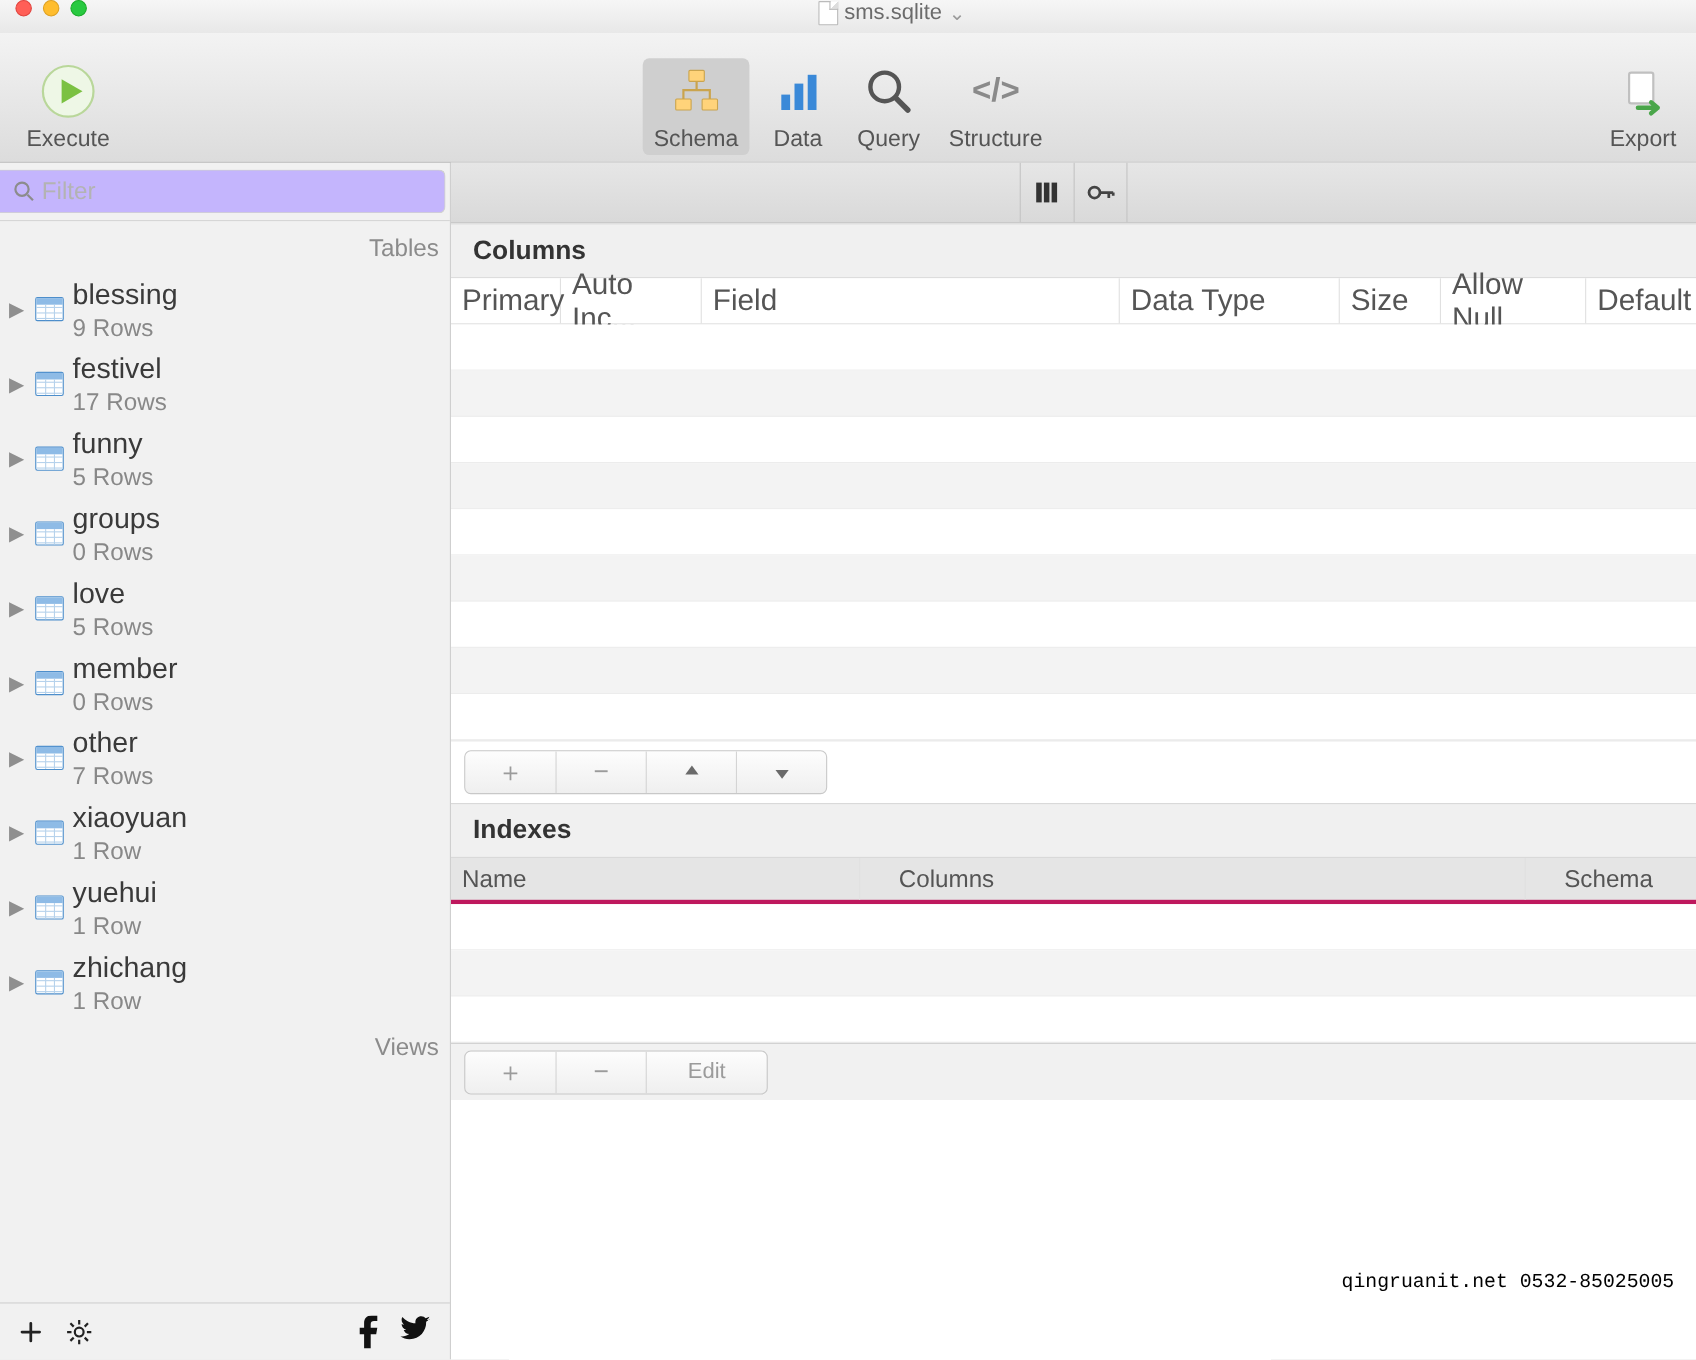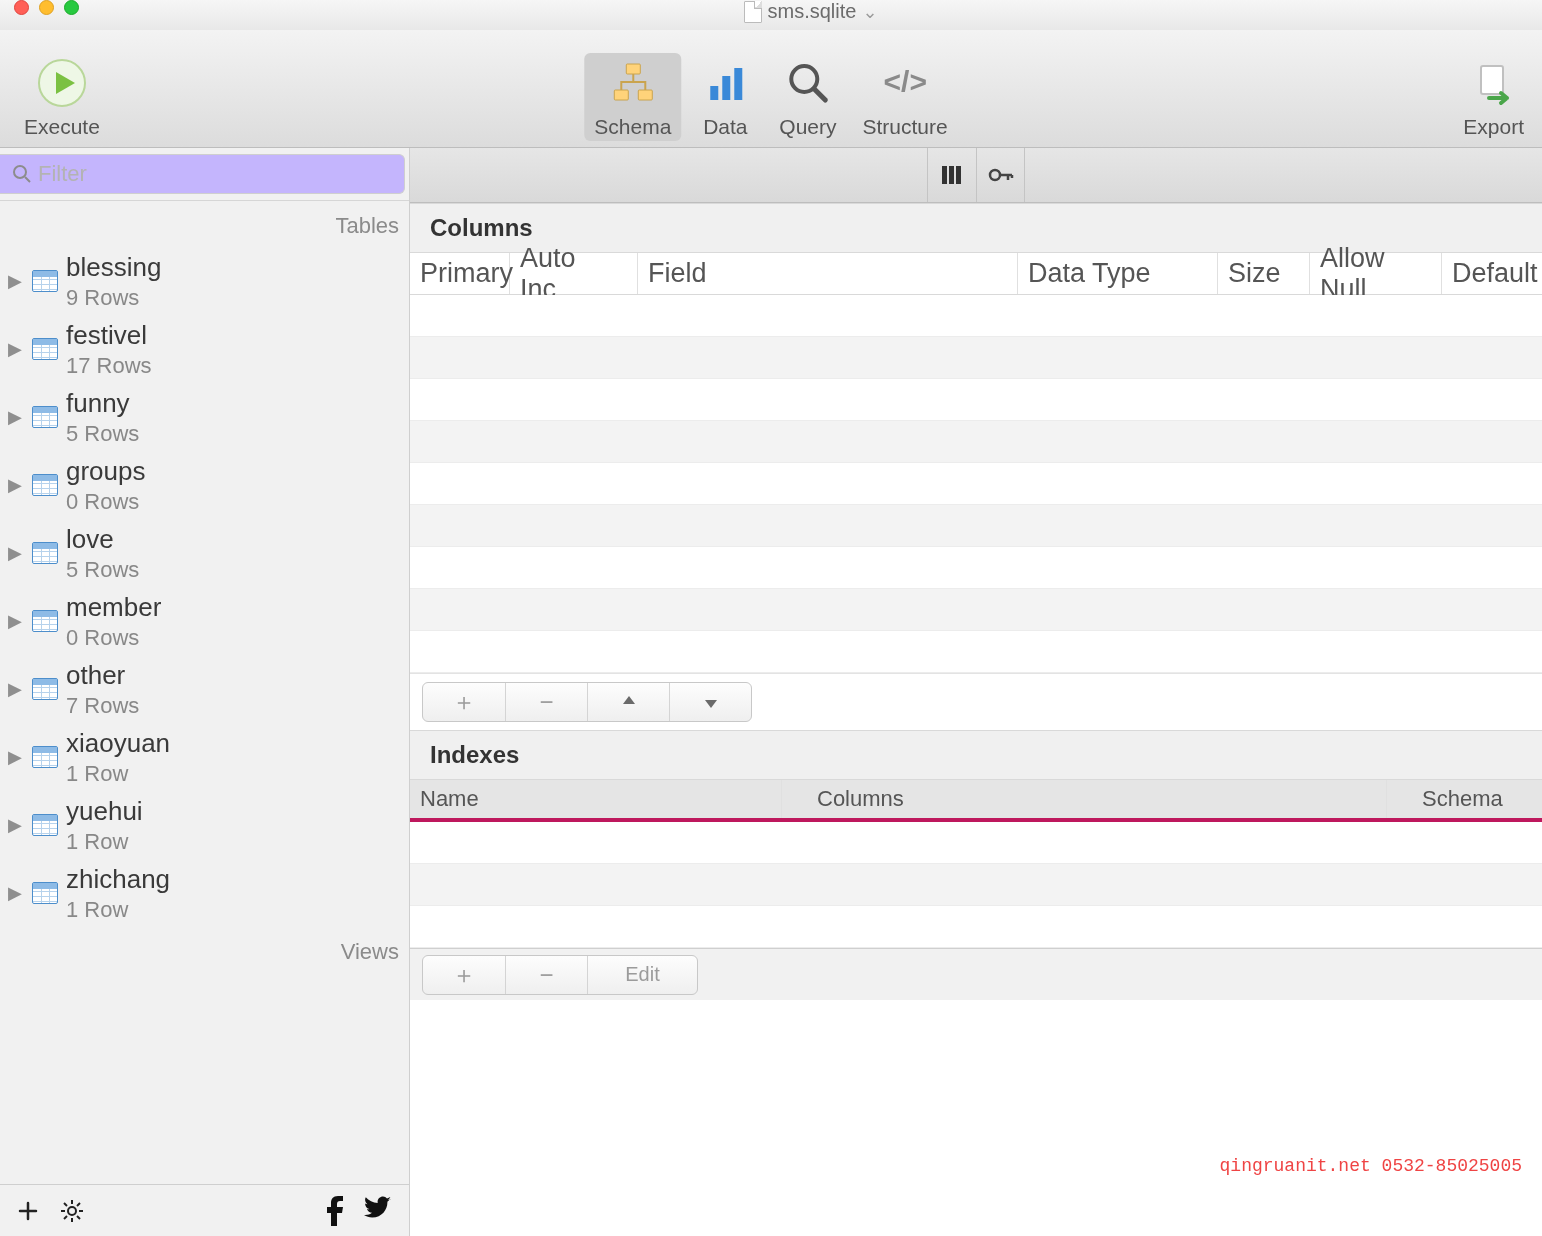--- a/index.html
+++ b/index.html
@@ -86,21 +86,21 @@
   .segmented .sbtn + .sbtn { border-left:1px solid #d4d4d4; }
   .segmented .sbtn.enabled { color:#5a5a5a; }
 
   
   .idx-headers { display:flex; height:42px; border-bottom:4px solid #be185d; background:#e5e5e5;gap:25px; }
   .idx-headers .ch { display:flex; align-items:center; padding:0 10px; font-size:22px; color:#555; border-right:1px solid #e0e0e0; }
   .idx-name { flex:1; }
   .idx-cols { width:580px; }
   .idx-unique { width:130px; border-right:none !important; }
 
-  .watermark { position:absolute; right:20px; bottom:60px; color:#ef4444; font-family:"Courier New",monospace; font-size:18px; }
+  .watermark { position:absolute; right:20px; bottom:60px; color:#000000; font-family:"Courier New",monospace; font-size:18px; }
 
   
   .main-bottom { height:52px; border-top:1px solid #cfcfcf; background:#f1f1f1; display:flex; align-items:center; padding:0 12px; gap:8px; }
   .main-bottom .segmented .sbtn { width:82px; }
   .main-bottom .segmented .sbtn.text { width:110px; font-size:20px; }
 
   .main { position:relative; }
 
   
   svg { display:block; }

